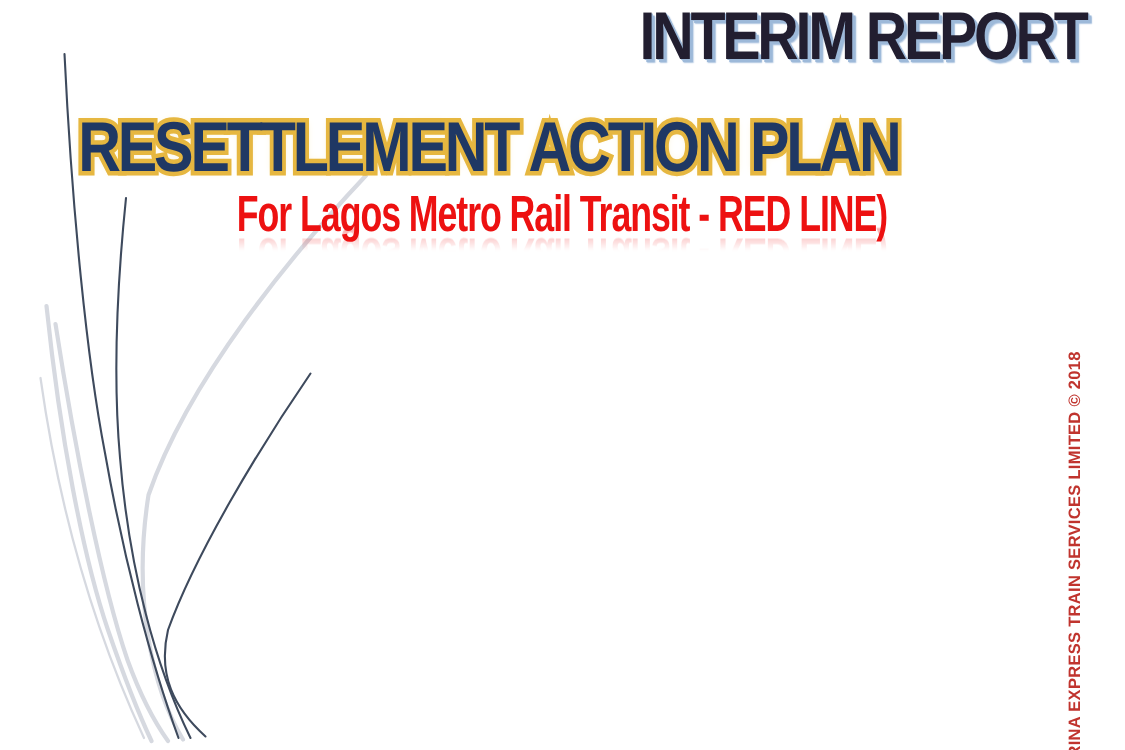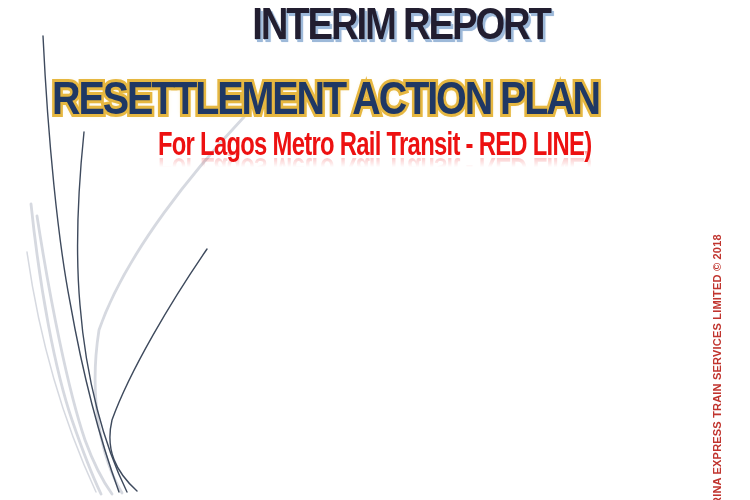--- a/index.html
+++ b/index.html
@@ -11,21 +11,21 @@
     font-family:"Liberation Sans", sans-serif;
   }
 
   
   .swoosh-svg { position:absolute; left:0; top:0; width:750px; height:500px; }
 
   
   .interim-row {
     position:absolute; top:1px; left:0; width:750px;
     padding-left:226px; box-sizing:border-box;
-    text-align:left; line-height:1;
+    text-align:right; line-height:1;
   }
   .interim-text {
     display:inline-block;
     transform:scaleX(0.85);
     font-size:45px; font-weight:bold; letter-spacing:-2.5px;
     color:#221e30;
     text-shadow:1px 1px 0 #9db9d9, 2.5px 2.5px 0 #9db9d9, 3px 3px 1px #aec5e0;
     white-space:nowrap;
   }
 

